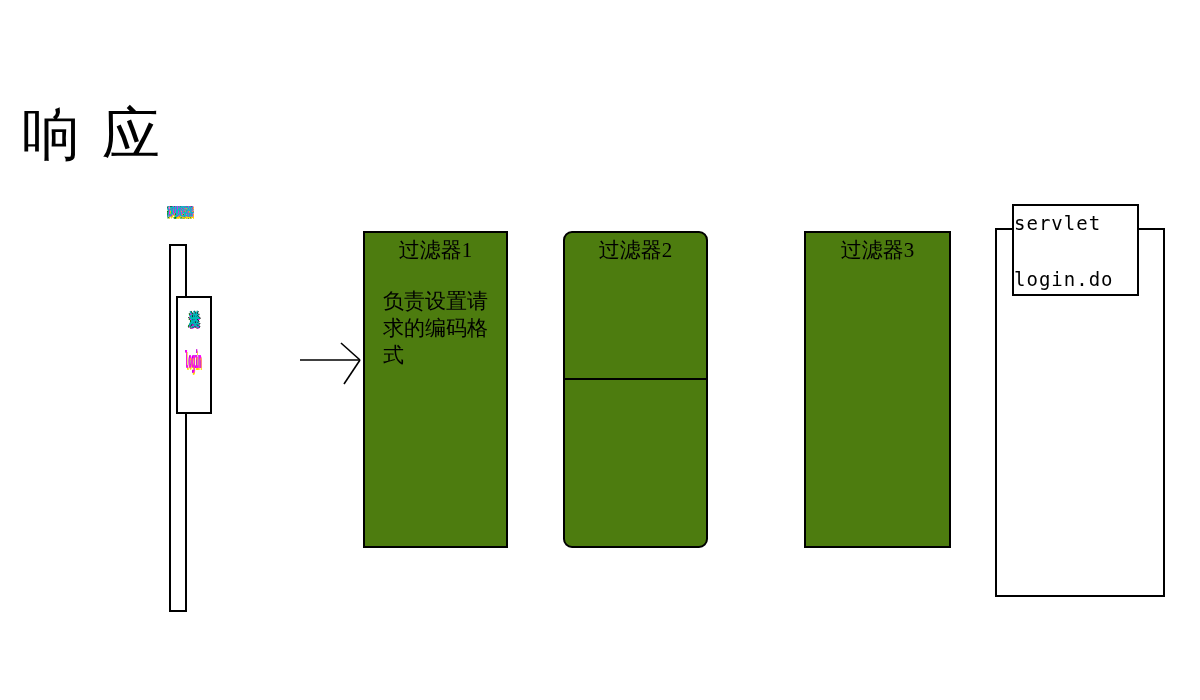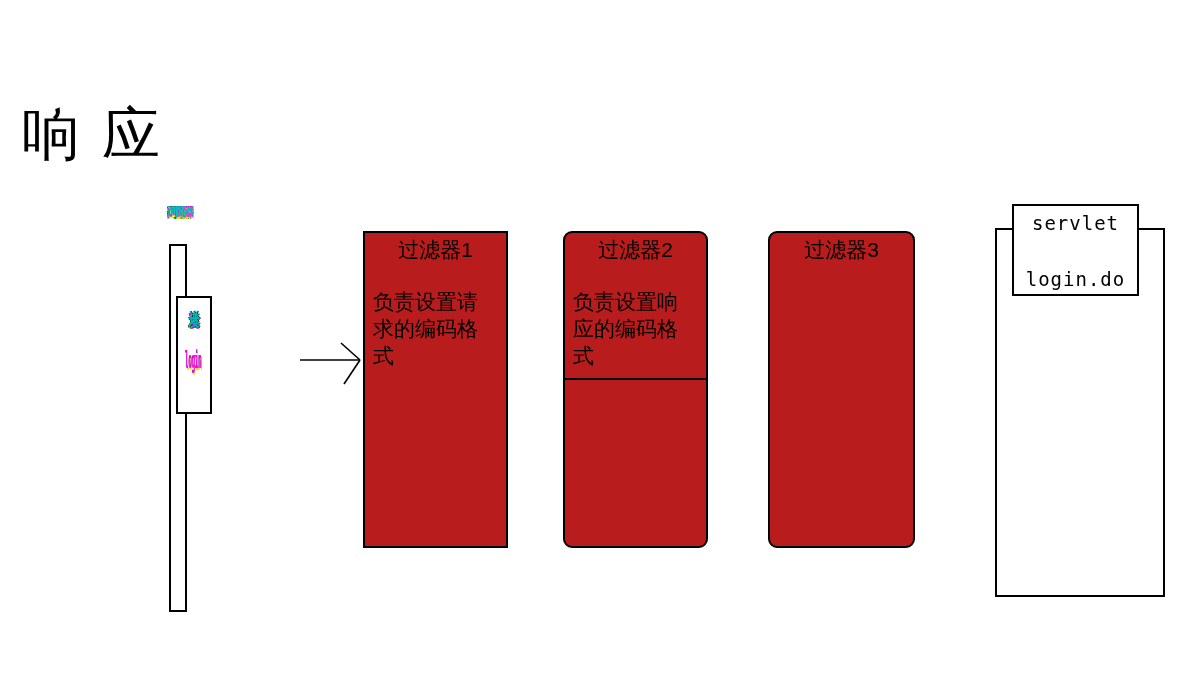--- a/index.html
+++ b/index.html
@@ -46,46 +46,46 @@
   .smudge-cjk-b{
     font-size:13px;font-weight:bold;transform:scale(0.85,1.15);letter-spacing:-2px;
     color:#ffd400;text-shadow:1px 0 0 #ff00ff,0 1px 0 #00b8b8,-1px 0 0 #007a00,0 -1px 0 #000;
     writing-mode:vertical-rl;
   }
   
   .flow-arrow{position:absolute;left:296px;top:336px;}
   
   .fbox{
     position:absolute;top:231px;height:317px;width:145px;
-    border:2px solid #000;box-sizing:border-box;background:#b91c1c;
+    border:2px solid #000;box-sizing:border-box;background:#4d7c0f;font-family:Liberation Serif, serif;
   }
   .fbox-1{left:363px;}
   .fbox-2{left:563px;border-radius:9px;}
-  .fbox-3{left:768px;width:147px;border-radius:9px;}
+  .fbox-3{left:804px;width:147px;}
   .ftitle{
     margin-top:5px;text-align:center;font-size:21px;line-height:24px;color:#000;
   }
   .fbody{
-    margin-top:26px;padding:0 8px;font-size:21px;line-height:27px;
+    margin-top:26px;padding:0 18px;font-size:21px;line-height:27px;
     white-space:pre-line;color:#000;
   }
   .fdivider{
     position:absolute;left:0;right:0;top:145px;height:0;
     border-top:2px solid #000;
   }
   
   .servlet-outer{
     position:absolute;left:995px;top:228px;width:170px;height:369px;
     border:2px solid #000;box-sizing:border-box;background:#fff;
   }
   .servlet-box{
     position:absolute;left:1012px;top:204px;width:127px;height:92px;
     border:2px solid #000;box-sizing:border-box;background:#fff;
     font-family:"DejaVu Sans Mono","Liberation Mono",monospace;
-    font-size:19px;letter-spacing:1px;text-align:center;
+    font-size:19px;letter-spacing:1px;
   }
   .servlet-name{position:absolute;top:6px;left:0;width:100%;}
   .servlet-path{position:absolute;top:62px;left:0;width:100%;}
 </style>
 </head>
 <body>
 
 <div class="stage">
 
   <div class="slide-title">响应</div>
@@ -105,22 +105,20 @@
   </svg>
 
   <div class="fbox fbox-1">
     <div class="ftitle">过滤器1</div>
     <div class="fbody">负责设置请
 求的编码格式</div>
   </div>
 
   <div class="fbox fbox-2">
     <div class="ftitle">过滤器2</div>
-    <div class="fbody">负责设置响
-应的编码格式</div>
     <div class="fdivider"></div>
   </div>
 
   <div class="fbox fbox-3">
     <div class="ftitle">过滤器3</div>
   </div>
 
   <div class="servlet-outer"></div>
   <div class="servlet-box">
     <div class="servlet-name">servlet</div>

